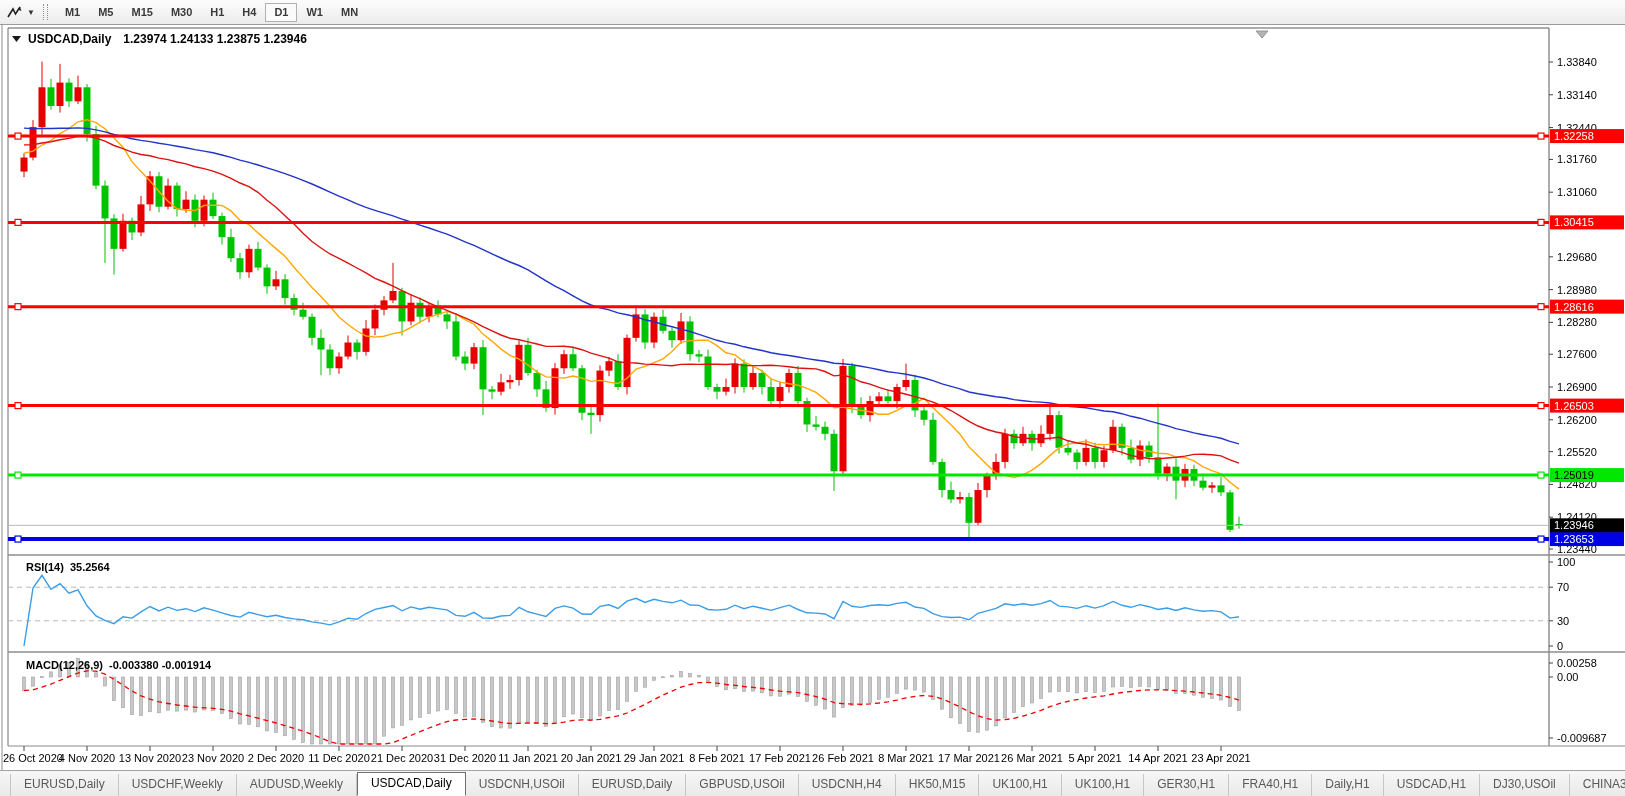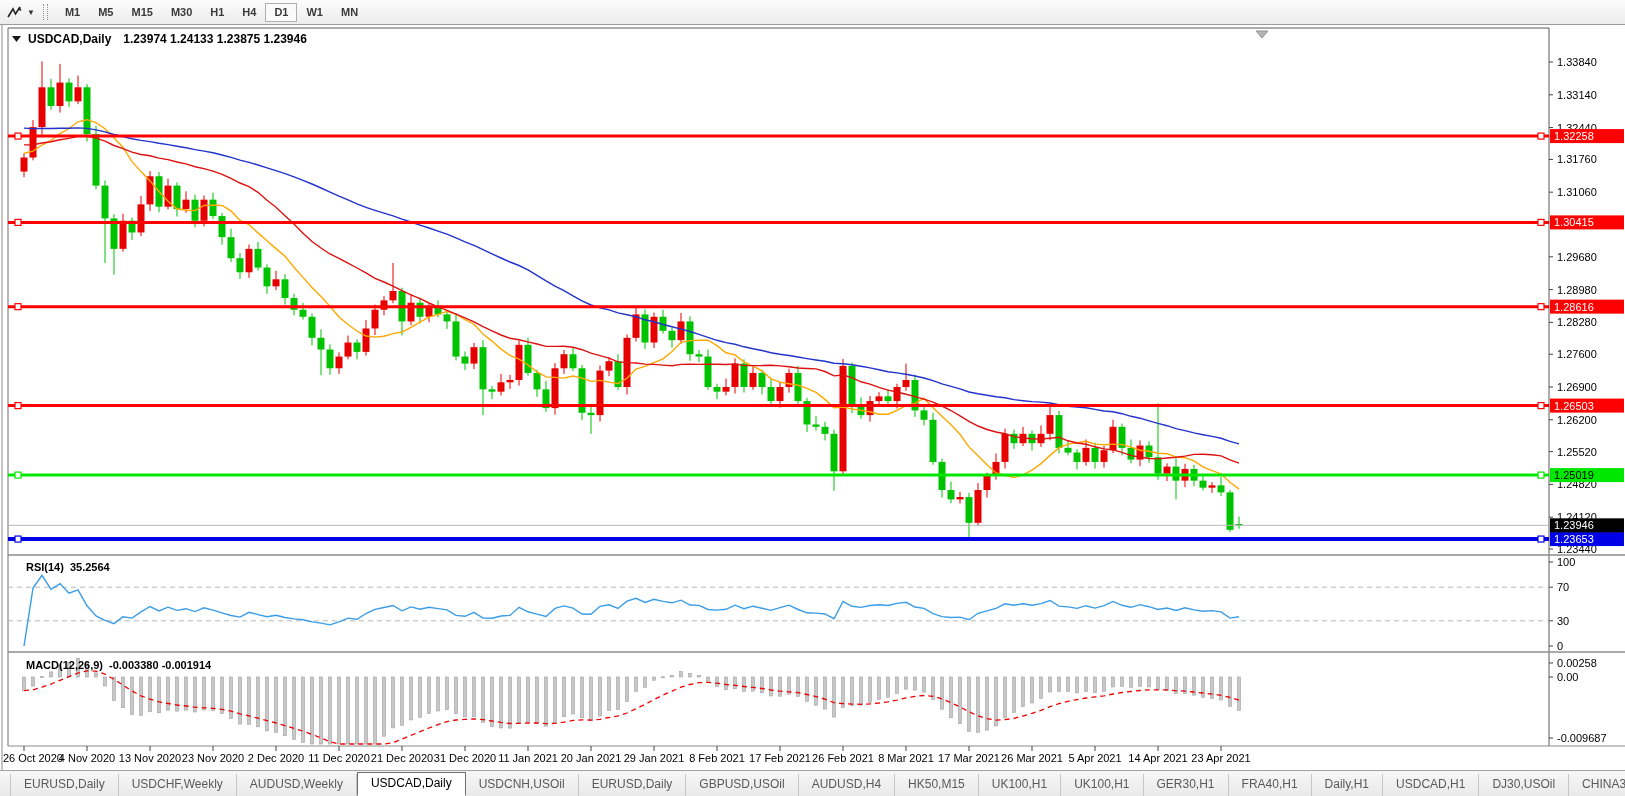--- a/index.html
+++ b/index.html
@@ -916,21 +916,21 @@
   </svg>
 
   <div class="tabbar" id="tabbar">
       <div class="tab first">EURUSD,Daily</div>
       <div class="tab">USDCHF,Weekly</div>
       <div class="tab">AUDUSD,Weekly</div>
       <div class="tab active">USDCAD,Daily</div>
       <div class="tab">USDCNH,USOil</div>
       <div class="tab">EURUSD,Daily</div>
       <div class="tab">GBPUSD,USOil</div>
-      <div class="tab">AUDUSD,H4</div>
+      <div class="tab">USDCNH,H4</div>
       <div class="tab">HK50,M15</div>
       <div class="tab">UK100,H1</div>
       <div class="tab">UK100,H1</div>
       <div class="tab">GER30,H1</div>
       <div class="tab">FRA40,H1</div>
       <div class="tab">Daily,H1</div>
       <div class="tab">USDCAD,H1</div>
       <div class="tab">DJ30,USOil</div>
       <div class="tab">CHINA300,H1</div>
     </div>

